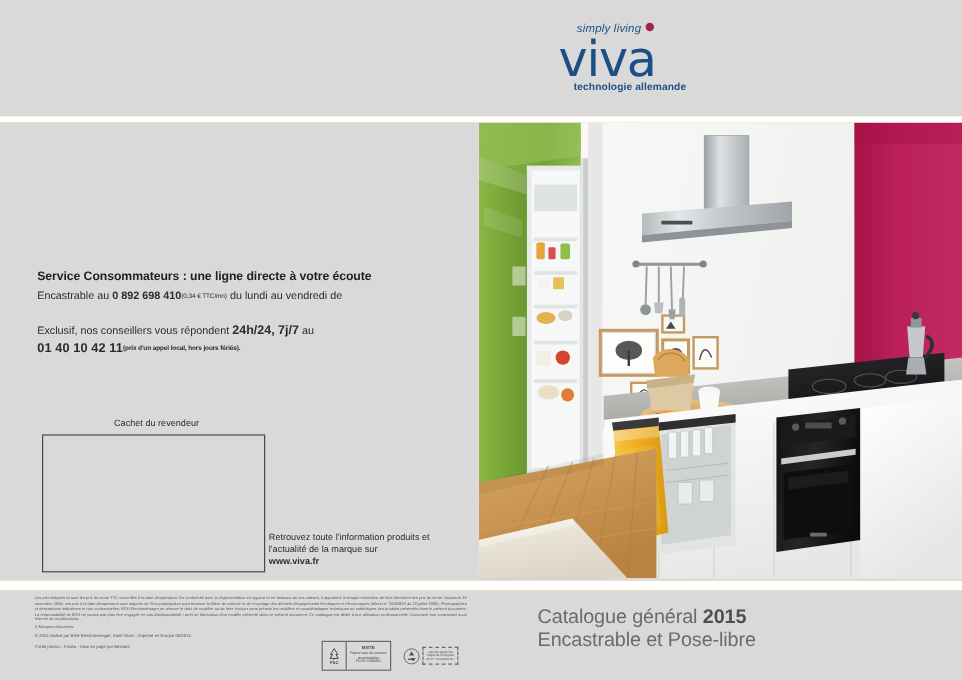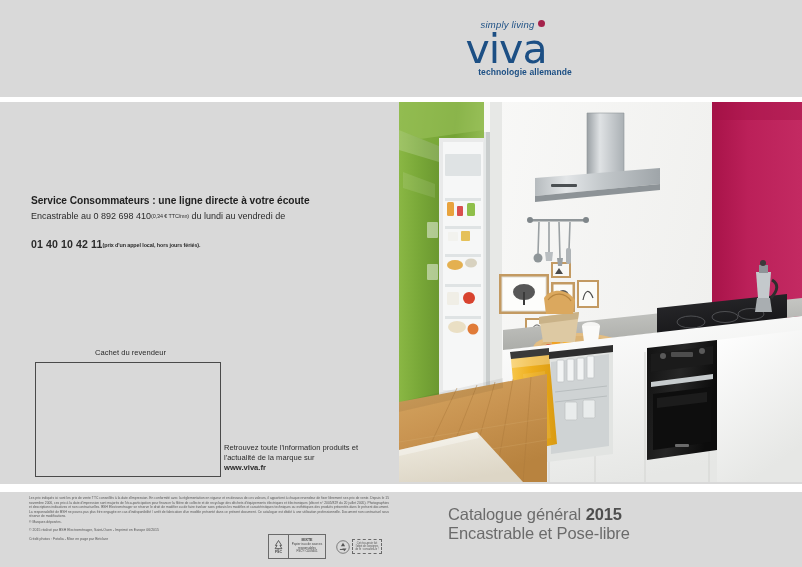--- a/index.html
+++ b/index.html
@@ -87,27 +87,28 @@
     left: 31px; top: 195px;
     width: 340px;
     color: #2b2b2b;
   }
   .svc-head {
     font-size: 10.2px;
     font-weight: bold;
     letter-spacing: -.05px;
     color: #1f1f1f;
     margin-bottom: 4px;
+    margin-top: 30px;
   }
   .svc-line {
     font-size: 9px;
     line-height: 13px;
     color: #2b2b2b;
   }
-  .svc-line b { font-weight: normal; }
+  .svc-line b { font-weight: bold; }
   .tiny {
     font-size: 5.4px;
     letter-spacing: -.1px;
     vertical-align: 1px;
   }
   .svc-block-2 { margin-top: 15px; }
   .phone-big {
     font-size: 10.6px;
     font-weight: bold;
     letter-spacing: .1px;
@@ -265,20 +266,23 @@
   <div class="band-main"></div>
 
   <div class="left-col">
 
     <div class="svc-head">Service Consommateurs : une ligne directe à votre écoute</div>
     <div class="svc-line">
       <span>Encastrable au </span><b>0 892 698 410</b><span class="tiny">(0,34 € TTC/mn)</span><span> du lundi au vendredi de</span>
     </div>
 
     <div class="svc-block-2">
+      <div class="svc-line">
+        <span>Exclusif, nos conseillers vous répondent </span><span class="hl-bold">24h/24, 7j/7</span><span> au</span>
+      </div>
       <div class="phone-big">
         <span>01 40 10 42 11</span><span class="tiny">(prix d'un appel local, hors jours fériés).</span>
       </div>
     </div>
   </div>
 
   <div class="cachet-label">Cachet du revendeur</div>
   <div class="cachet-box"></div>
 
   <div class="retrouvez">

